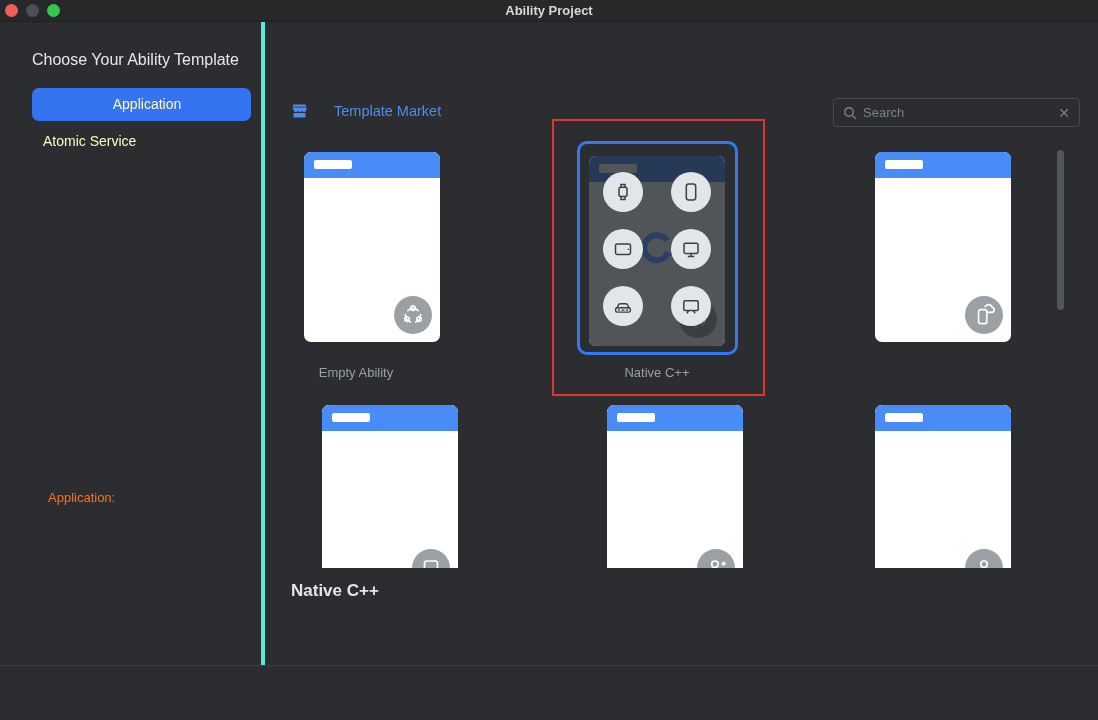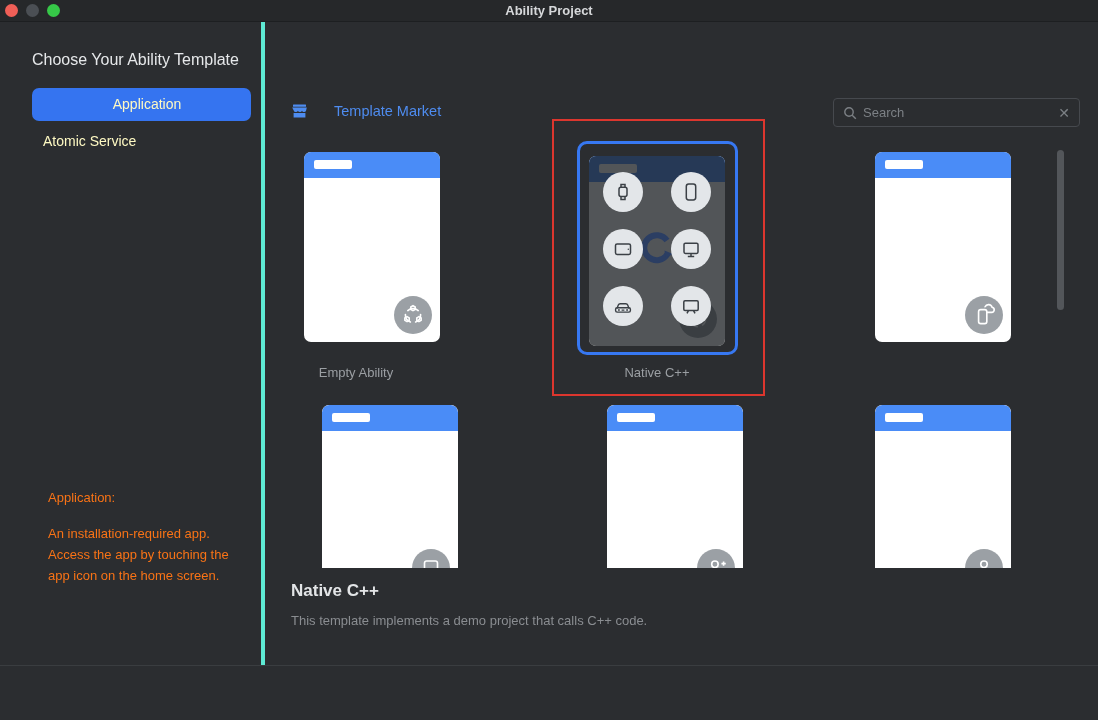--- a/index.html
+++ b/index.html
@@ -140,21 +140,20 @@
 
   <div class="side-item i0 selected">
     <span>Application</span>
   </div>
   <div class="side-item i1">
     <span>Atomic Service</span>
   </div>
 
   <div class="side-info">
     <div class="info-title">Application:</div>
-    <div class="info-body">An installation-required app. Access the app by touching the app icon on the home screen.</div>
   </div>
 </div>
 
 <div class="main">
 
   <div class="market">
     <span>
       <svg width="17" height="16" viewBox="0 0 17 16" fill="#4e8cf0">
         <rect x="2" y="1.5" width="13" height="2.2" rx="0.5"></rect>
         <path d="M1.2 4.6h14.6l-.7 2.9a2.1 2.1 0 0 1-2.1 1.6c-.9 0-1.7-.55-2-1.35A2.15 2.15 0 0 1 8.9 9.1a2.15 2.15 0 0 1-2-1.35 2.1 2.1 0 0 1-2.1 1.35 2.1 2.1 0 0 1-2.1-1.6z"></path>
@@ -292,21 +291,20 @@
       </div>
     <div class="badge">
       <svg width="26" height="26" viewBox="0 0 24 24" fill="none" stroke="#ffffff" stroke-width="1.5">
         <circle cx="12" cy="8.5" r="3"></circle>
           <path d="M6 19a6 6 0 0 1 12 0"></path>
       </svg>
     </div>
   </div>
 
   <div class="detail-title">Native C++</div>
-  <div class="detail-desc">This template implements a demo project that calls C++ code.</div>
 
   <div class="scroll-thumb"></div>
 </div>
 
 <div class="footer">
   
   
   
   
 </div>

